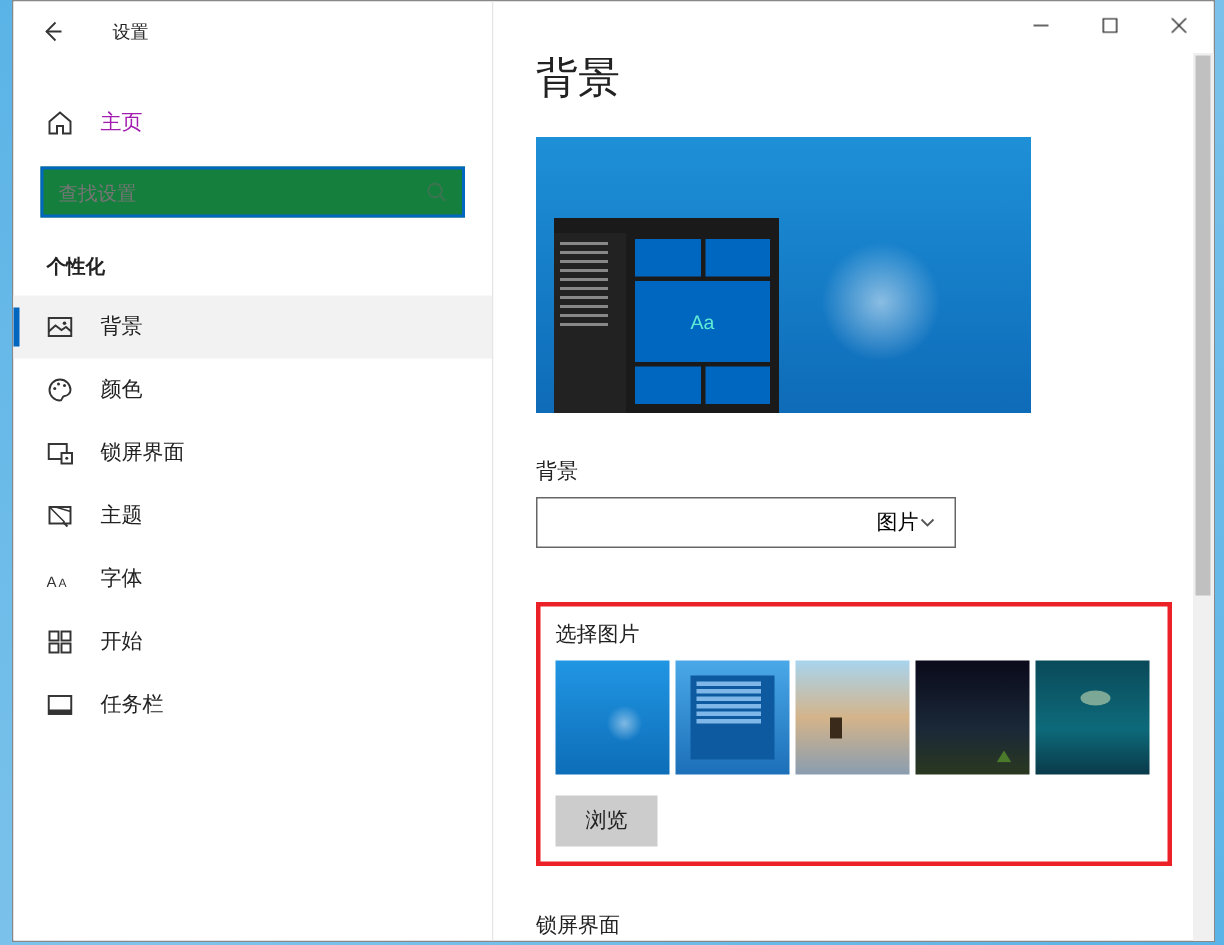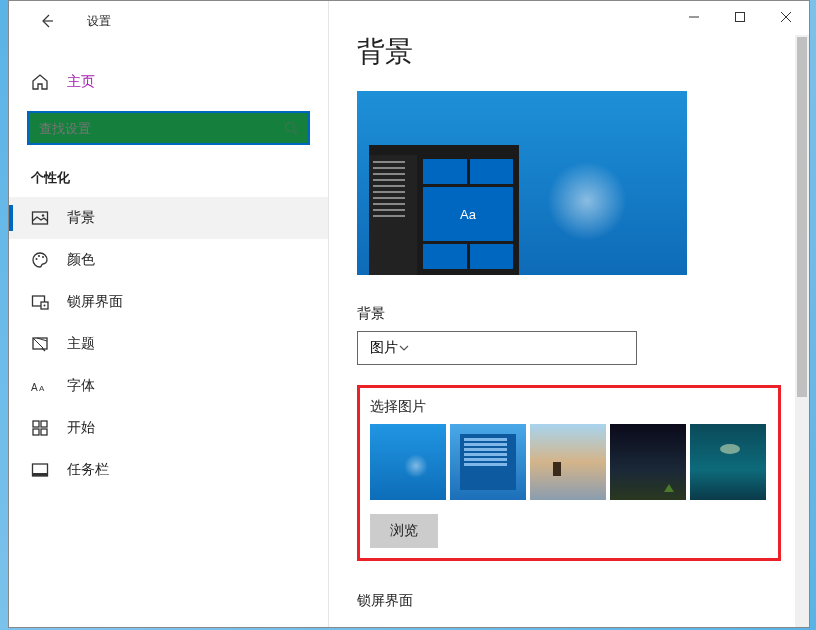--- a/index.html
+++ b/index.html
@@ -1,20 +1,20 @@
 <!DOCTYPE html>
 <html><head>
 <meta charset="utf-8">
 <style>
 * { margin: 0; padding: 0; box-sizing: border-box; font-family: "Microsoft YaHei", "Segoe UI", sans-serif; }
 body { background: linear-gradient(135deg, #5ab3e6 0%, #7fc4ec 50%, #5ab3e6 100%); width: 816px; height: 630px; overflow: hidden; position: relative; }
 .window { position: absolute; top: 0; left: 8px; width: 802px; height: 628px; background: #fff; display: flex; border: 1px solid #888; }
 .sidebar { width: 320px; background: #fff; display: flex; flex-direction: column; border-right: 1px solid #e5e5e5; }
 .titlebar { height: 40px; display: flex; align-items: center; }
-.titlebar-left { display: flex; align-items: center; padding-left: 30px; gap: 32px; }
+.titlebar-left { display: flex; align-items: center; padding-left: 18px; gap: 32px; }
 .back-btn { width: 16px; height: 16px; display: flex; align-items: center; justify-content: center; cursor: pointer; }
 .title { font-size: 12px; color: #222; }
 .win-controls { margin-left: auto; display: flex; }
 .content { flex: 1; background: #fff; position: relative; }
 .content .win-controls { position: absolute; top: 0; right: 0; display: flex; }
 .win-btn { width: 46px; height: 32px; display: flex; align-items: center; justify-content: center; cursor: pointer; }
 .home-row { display: flex; align-items: center; padding: 8px 22px; margin-top: 24px; gap: 18px; cursor: pointer; }
 .home-row .icon { width: 18px; height: 18px; }
 .home-label { font-size: 14px; color: #a21caf; }
 .search-wrap { padding: 12px 18px 8px; }
@@ -30,23 +30,23 @@
 .nav-label { font-size: 14px; color: #222; }
 .content-inner { padding: 32px 28px 12px; overflow-y: auto; height: 100%; }
 .page-heading { font-size: 28px; font-weight: 500; color: #222; margin-bottom: 20px; }
 .preview { width: 330px; height: 184px; background: linear-gradient(180deg, #1e90d8 0%, #0e6bb8 100%); position: relative; overflow: hidden; margin-bottom: 30px; }
 .preview-glow { position: absolute; right: 60px; top: 70px; width: 80px; height: 80px; background: radial-gradient(circle, rgba(255,255,255,0.5) 0%, rgba(255,255,255,0) 70%); }
 .preview-win { position: absolute; left: 12px; bottom: 0; width: 150px; height: 130px; background: #1a1a1a; }
 .preview-taskbar { position: absolute; left: 12px; bottom: 0; width: 48px; height: 120px; background: #222; display: flex; flex-direction: column; padding: 6px 4px; gap: 4px; }
 .preview-taskbar .line { height: 2px; background: #888; width: 80%; }
 .preview-tiles { position: absolute; left: 66px; bottom: 6px; width: 90px; height: 110px; display: grid; grid-template-columns: 1fr 1fr; grid-template-rows: repeat(4, 1fr); gap: 3px; }
 .tile { background: #0067c0; }
-.tile.big { grid-column: span 2; grid-row: span 2; display: flex; align-items: center; justify-content: center; color: #ffffff; font-size: 13px; }
+.tile.big { grid-column: span 2; grid-row: span 2; display: flex; align-items: center; justify-content: center; color: #5eead4; font-size: 13px; }
 .field-label { font-size: 14px; color: #222; margin-bottom: 8px; }
-.dropdown { width: 280px; height: 34px; border: 1px solid #666; display: flex; align-items: center; padding: 0 12px; justify-content: flex-start; cursor: pointer; margin-bottom: 20px; }
+.dropdown { width: 280px; height: 34px; border: 1px solid #666; display: flex; align-items: center; padding: 0 12px; justify-content: flex-end; cursor: pointer; margin-bottom: 36px; }
 .dropdown-label { font-size: 14px; }
 .highlight-box { border: 3px solid #ec2027; padding: 10px; margin-bottom: 31px; }
 .thumbs { display: flex; gap: 4px; margin-bottom: 14px; margin-top: 6px; }
 .thumb { width: 76px; height: 76px; cursor: pointer; }
 .t1 { background: linear-gradient(180deg, #2196e3 0%, #0d6db8 100%); position: relative; }
 .t1::after { content: ""; position: absolute; right: 18px; top: 30px; width: 24px; height: 24px; background: radial-gradient(circle, rgba(255,255,255,0.45) 0%, rgba(255,255,255,0) 70%); }
 .t2 { background: linear-gradient(180deg, #4aa8e8 0%, #1c6fb8 100%); display: flex; align-items: center; justify-content: center; }
 .t2-inner { width: 56px; height: 56px; background: #0d5aa0; display: flex; flex-direction: column; padding: 4px; gap: 2px; }
 .t2-inner .l { height: 3px; background: #7fb8e8; width: 90%; }
 .t3 { background: linear-gradient(180deg, #a8d4ee 0%, #d4b48a 50%, #8a9db0 100%); position: relative; }

